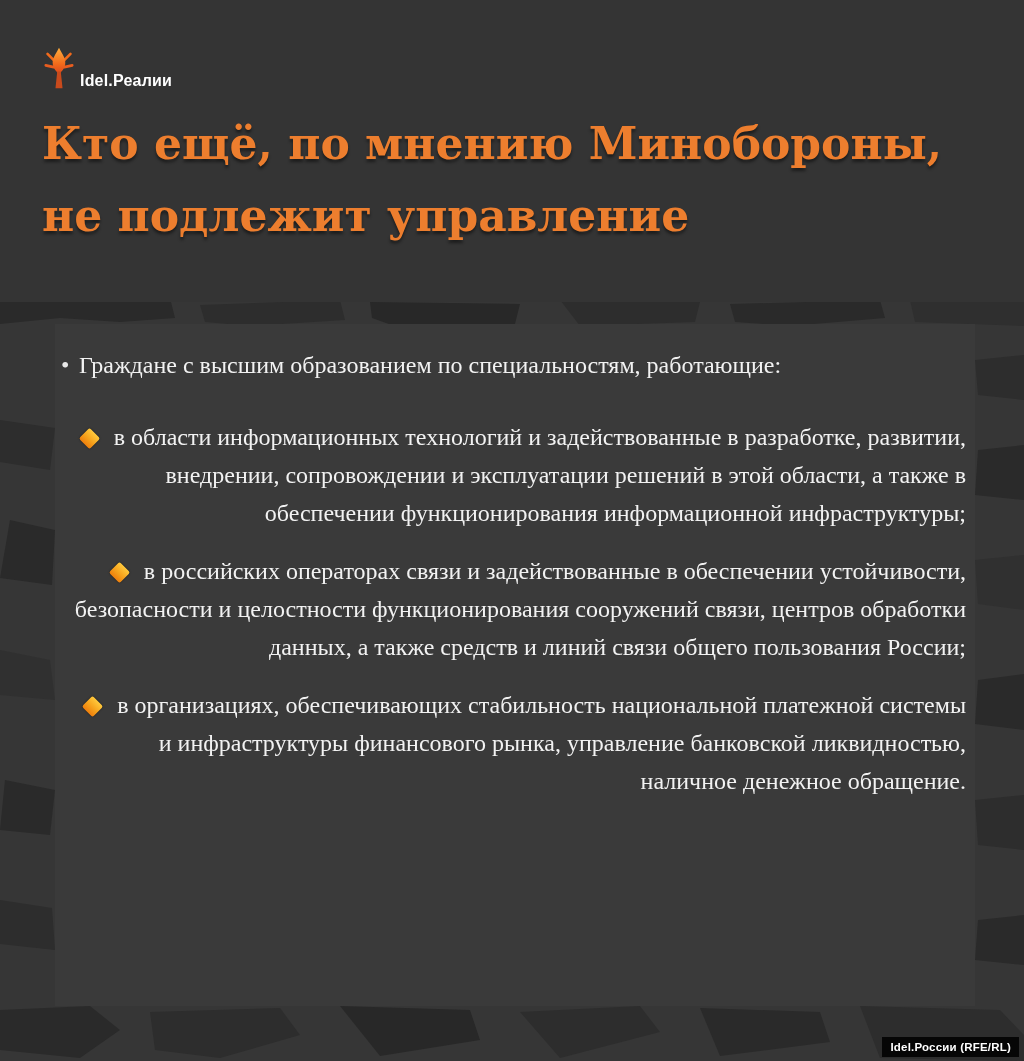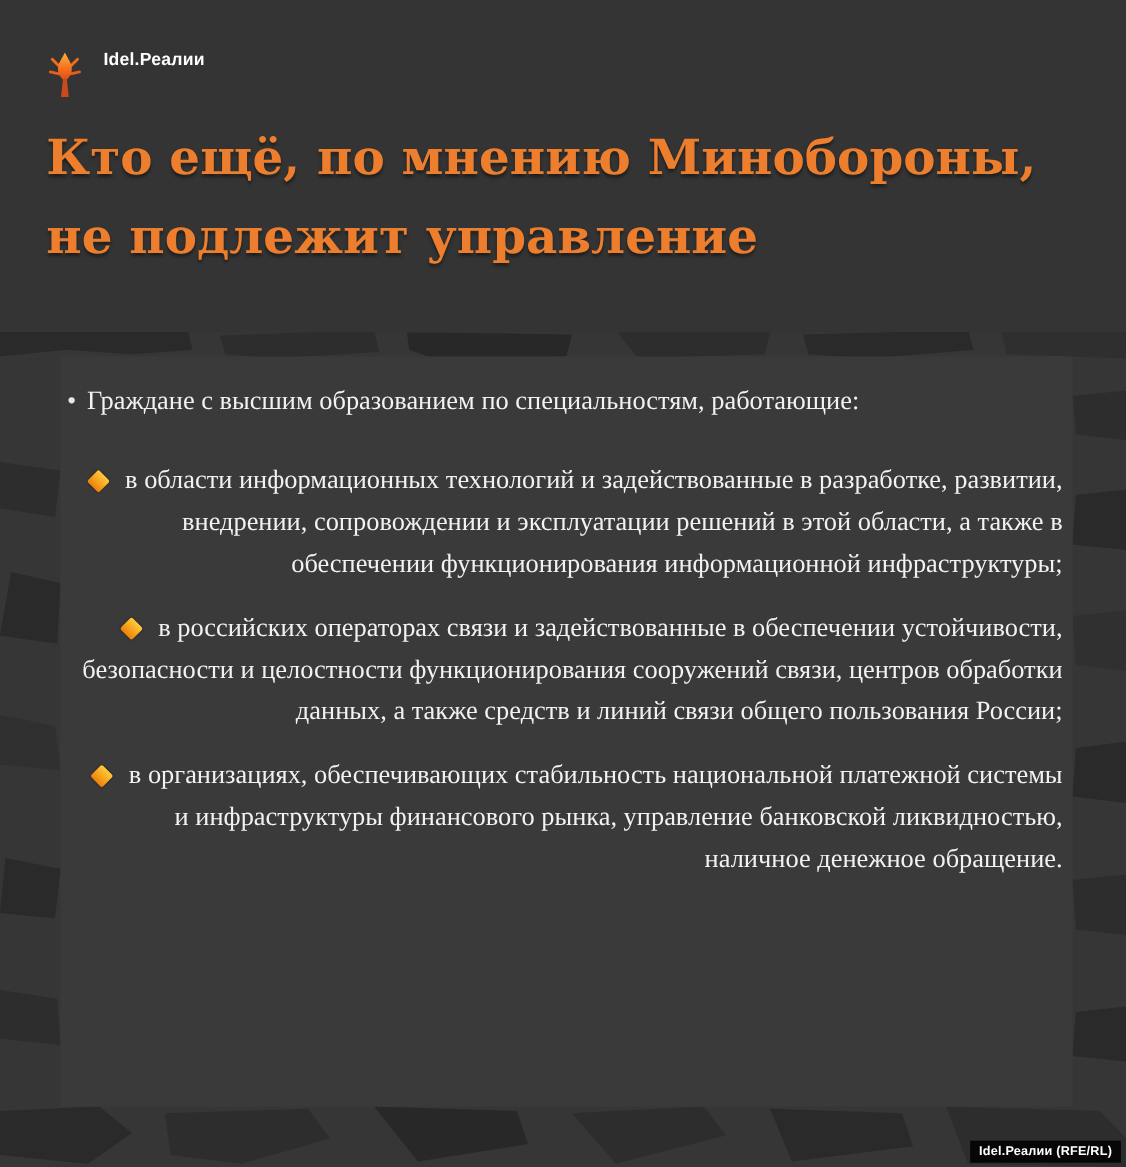--- a/index.html
+++ b/index.html
@@ -12,21 +12,21 @@
   .page{position:relative;width:1024px;height:1061px;}
 
   
   .camo{position:absolute;left:0;top:0;width:1024px;height:1061px;}
 
   
   .top-band{position:absolute;left:0;top:0;width:1024px;height:302px;background:#343434;}
   .panel{position:absolute;left:55px;top:324px;width:920px;height:682px;background:#3a3a3a;}
 
   
-  .logo{position:absolute;left:44px;top:46px;display:flex;align-items:flex-start;gap:20px;}
+  .logo{position:absolute;left:44px;top:46px;display:flex;align-items:flex-end;gap:6px;}
   .brand{color:#ffffff;font-weight:bold;font-size:16px;letter-spacing:.2px;}
 
   
   .headline{
     position:absolute;left:42px;top:108px;width:950px;margin:0;
     font-family:"DejaVu Serif","Liberation Serif",serif;
     font-weight:bold;font-size:44px;line-height:72px;
     color:#ED7E2E;
     text-shadow:0 3px 3px rgba(0,0,0,.45);
   }
@@ -135,15 +135,15 @@
       <span>в российских операторах связи и задействованные в обеспечении устойчивости, безопасности и целостности функционирования сооружений связи, центров обработки данных, а также средств и линий связи общего пользования России;</span>
     </p>
 
 
     <p class="item">
       <span class="diamond"></span>
       <span>в организациях, обеспечивающих стабильность национальной платежной системы и инфраструктуры финансового рынка, управление банковской ликвидностью, наличное денежное обращение.</span>
     </p>
   </div>
 
-  <div class="credit">Idel.Реалии (RFE/RL)</div>
+  <div class="credit">Idel.России (RFE/RL)</div>
 
 </div>
 
 </body></html>

